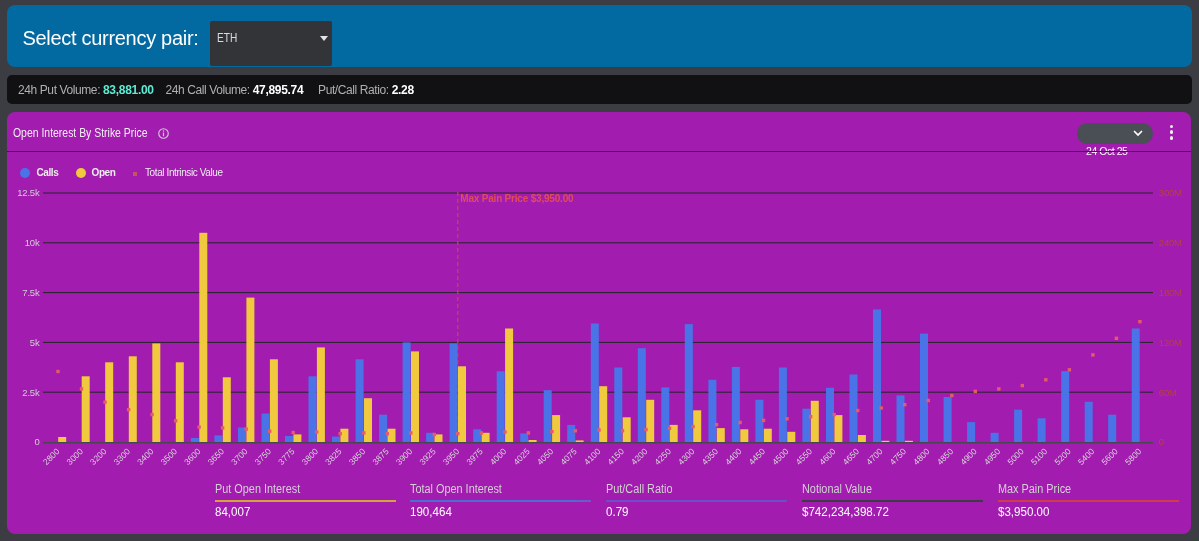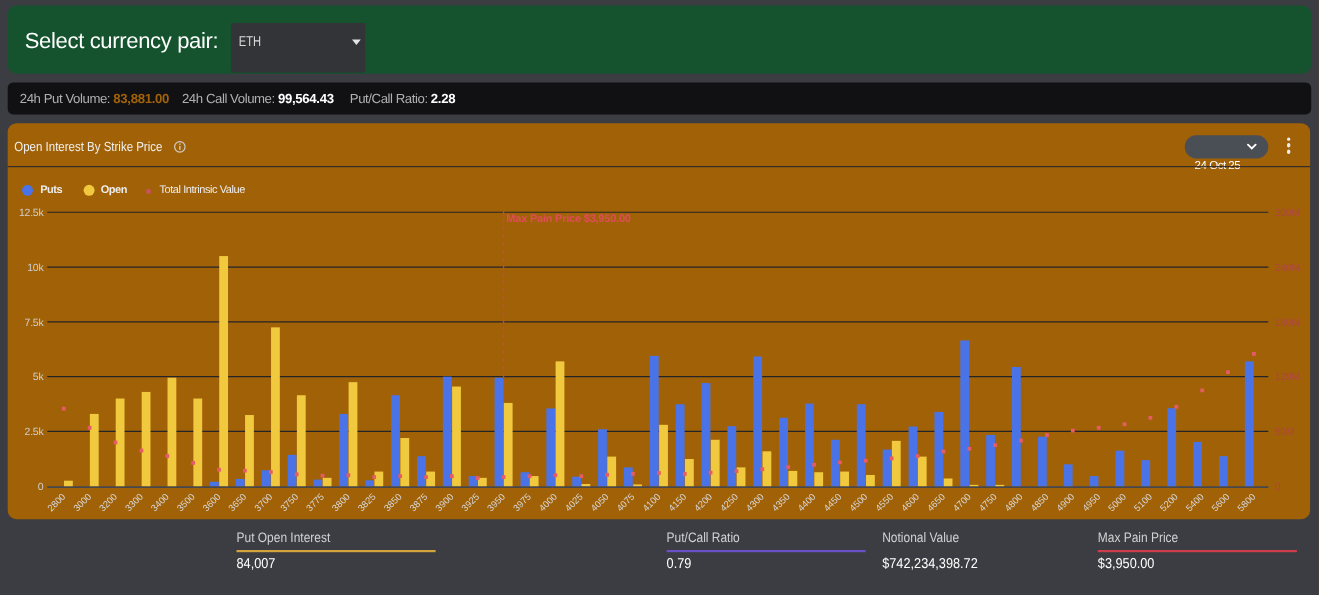--- a/index.html
+++ b/index.html
@@ -1,53 +1,53 @@
 <!DOCTYPE html>
 <html><head><meta charset="utf-8">
 <style>
 * { margin:0; padding:0; box-sizing:border-box; }
 body { width:1199px; height:541px; background:#3c3d42; font-family:"Liberation Sans",sans-serif; overflow:hidden; position:relative; }
 .card { position:absolute; background:#0b0b0d; border-radius:8px; }
 </style></head>
 <body>
 
-<div class="card" style="left:7px;top:5px;width:1185px;height:62px;background:#14532d">
+<div class="card" style="left:7px;top:5px;width:1185px;height:62px;background:#0369a1">
   <div style="position:absolute;left:15.5px;top:22px;font-size:20px;color:#fff;letter-spacing:-0.3px">Select currency pair:</div>
   <div style="position:absolute;left:203.4px;top:16px;width:122px;height:45px;background:#323438;border-radius:2px">
     <div style="position:absolute;left:7px;top:8.5px;font-size:13px;color:#dcdcdc;transform:scaleX(0.78);transform-origin:0 50%">ETH</div>
     <div style="position:absolute;right:4.5px;top:15px;width:0;height:0;border-left:4px solid transparent;border-right:4px solid transparent;border-top:5px solid #e4e4e4"></div>
   </div>
 </div>
 
 <div class="card" style="left:7px;top:75px;width:1185px;height:29px;background:#111113;border-radius:5px">
-  <div style="position:absolute;left:11px;top:8px;font-size:12px;color:#b0b0b3;letter-spacing:-0.4px">24h Put Volume: <b style="color:#a16207;letter-spacing:-0.3px">83,881.00</b>&nbsp;&nbsp;&nbsp;&nbsp;24h Call Volume: <b style="color:#fff;letter-spacing:-0.3px">99,564.43</b>&nbsp;&nbsp;&nbsp;&nbsp;&nbsp;Put/Call Ratio: <b style="color:#fff;letter-spacing:-0.3px">2.28</b></div>
-</div>
-
-<div class="card" style="left:7px;top:111.5px;width:1184px;height:360px;background:#a16207">
+  <div style="position:absolute;left:11px;top:8px;font-size:12px;color:#b0b0b3;letter-spacing:-0.4px">24h Put Volume: <b style="color:#5eead4;letter-spacing:-0.3px">83,881.00</b>&nbsp;&nbsp;&nbsp;&nbsp;24h Call Volume: <b style="color:#fff;letter-spacing:-0.3px">47,895.74</b>&nbsp;&nbsp;&nbsp;&nbsp;&nbsp;Put/Call Ratio: <b style="color:#fff;letter-spacing:-0.3px">2.28</b></div>
+</div>
+
+<div class="card" style="left:7px;top:111.5px;width:1184px;height:422px;background:#a21caf">
   <div style="position:absolute;left:5.5px;top:14px;font-size:12px;color:#f0f0f0;transform:scaleX(0.87);transform-origin:0 50%;white-space:nowrap">Open Interest By Strike Price</div>
   <svg style="position:absolute;left:151px;top:16px" width="11" height="11" viewBox="0 0 12 12">
       <circle cx="6" cy="6" r="5.2" fill="none" stroke="#cfcfcf" stroke-width="1.2"></circle>
       <rect x="5.35" y="5" width="1.3" height="4" fill="#cfcfcf"></rect>
       <rect x="5.35" y="2.6" width="1.3" height="1.4" fill="#cfcfcf"></rect>
     </svg>
   <div style="position:absolute;left:1070px;top:11px;width:76px;height:21px;background:#4a4e55;border-radius:10.5px">
     <div style="position:absolute;left:9px;top:22px;font-size:10.5px;font-weight:normal;color:#fff;letter-spacing:-0.45px">24 Oct 25</div>
     <svg style="position:absolute;right:10px;top:7px" width="10" height="7" viewBox="0 0 10 7">
         <path d="M1.5 1.5 L5 5 L8.5 1.5" stroke="#fff" stroke-width="1.7" fill="none" stroke-linecap="round"></path>
       </svg>
   </div>
   <div style="position:absolute;left:1163px;top:13px;width:4px">
     <div style="width:3.4px;height:3.4px;border-radius:50%;background:#ececec;margin:0 0 2.6px 0"></div>
     <div style="width:3.4px;height:3.4px;border-radius:50%;background:#ececec;margin:0 0 2.6px 0"></div>
     <div style="width:3.4px;height:3.4px;border-radius:50%;background:#ececec"></div>
   </div>
   <div style="position:absolute;left:0;top:39px;width:1184px;height:1px;background:#28292d"></div>
 
   <div style="position:absolute;left:13px;top:56.5px;width:10px;height:10px;border-radius:50%;background:#4a73e8"></div>
-  <div style="position:absolute;left:29.5px;top:55px;font-size:10px;font-weight:bold;color:#ededee;letter-spacing:-0.4px">Puts</div>
+  <div style="position:absolute;left:29.5px;top:55px;font-size:10px;font-weight:bold;color:#ededee;letter-spacing:-0.4px">Calls</div>
   <div style="position:absolute;left:68.5px;top:56.5px;width:10px;height:10px;border-radius:50%;background:#f1c93e"></div>
   <div style="position:absolute;left:84.5px;top:55px;font-size:10px;font-weight:bold;color:#ededee;letter-spacing:-0.4px">Open</div>
   <div style="position:absolute;left:126px;top:60px;width:4px;height:4px;background:#c75360"></div>
   <div style="position:absolute;left:138px;top:55px;font-size:10px;font-weight:normal;color:#ededee;letter-spacing:-0.4px">Total Intrinsic Value</div>
   <svg width="1184" height="300" style="position:absolute;left:0;top:70px">
 <line x1="36" y1="11" x2="1146" y2="11" stroke="#242529" stroke-width="1"></line>
 <line x1="36" y1="60.8" x2="1146" y2="60.8" stroke="#242529" stroke-width="1"></line>
 <line x1="36" y1="110.6" x2="1146" y2="110.6" stroke="#242529" stroke-width="1"></line>
 <line x1="36" y1="160.4" x2="1146" y2="160.4" stroke="#242529" stroke-width="1"></line>
 <line x1="36" y1="210.2" x2="1146" y2="210.2" stroke="#242529" stroke-width="1"></line>
@@ -237,20 +237,25 @@
 <text x="1064.4" y="270" text-anchor="end" font-size="8.5" fill="#d6d6d8" transform="rotate(-45 1064.4 270)">5200</text>
 <text x="1087.9" y="270" text-anchor="end" font-size="8.5" fill="#d6d6d8" transform="rotate(-45 1087.9 270)">5400</text>
 <text x="1111.4" y="270" text-anchor="end" font-size="8.5" fill="#d6d6d8" transform="rotate(-45 1111.4 270)">5600</text>
 <text x="1134.9" y="270" text-anchor="end" font-size="8.5" fill="#d6d6d8" transform="rotate(-45 1134.9 270)">5800</text>
 </svg>
 <div style="position:absolute;left:207.7px;top:370.5px;width:181px">
 <div style="font-size:12.5px;color:#d2d2d4;transform:scaleX(0.87);transform-origin:0 50%;white-space:nowrap">Put Open Interest</div>
 <div style="margin-top:3.5px;height:2px;background:#d2a53c"></div>
 <div style="margin-top:2.5px;font-size:13px;color:#fff;transform:scaleX(0.89);transform-origin:0 50%;white-space:nowrap">84,007</div>
 </div>
+<div style="position:absolute;left:403px;top:370.5px;width:181px">
+<div style="font-size:12.5px;color:#d2d2d4;transform:scaleX(0.87);transform-origin:0 50%;white-space:nowrap">Total Open Interest</div>
+<div style="margin-top:3.5px;height:2px;background:linear-gradient(90deg,#4a6fd0 90%,#7a52c8)"></div>
+<div style="margin-top:2.5px;font-size:13px;color:#fff;transform:scaleX(0.89);transform-origin:0 50%;white-space:nowrap">190,464</div>
+</div>
 <div style="position:absolute;left:599.3px;top:370.5px;width:181px">
 <div style="font-size:12.5px;color:#d2d2d4;transform:scaleX(0.87);transform-origin:0 50%;white-space:nowrap">Put/Call Ratio</div>
 <div style="margin-top:3.5px;height:2px;background:#6a4fc8"></div>
 <div style="margin-top:2.5px;font-size:13px;color:#fff;transform:scaleX(0.89);transform-origin:0 50%;white-space:nowrap">0.79</div>
 </div>
 <div style="position:absolute;left:795px;top:370.5px;width:181px">
 <div style="font-size:12.5px;color:#d2d2d4;transform:scaleX(0.87);transform-origin:0 50%;white-space:nowrap">Notional Value</div>
 <div style="margin-top:3.5px;height:2px;background:#3c3d41"></div>
 <div style="margin-top:2.5px;font-size:13px;color:#fff;transform:scaleX(0.89);transform-origin:0 50%;white-space:nowrap">$742,234,398.72</div>
 </div>

